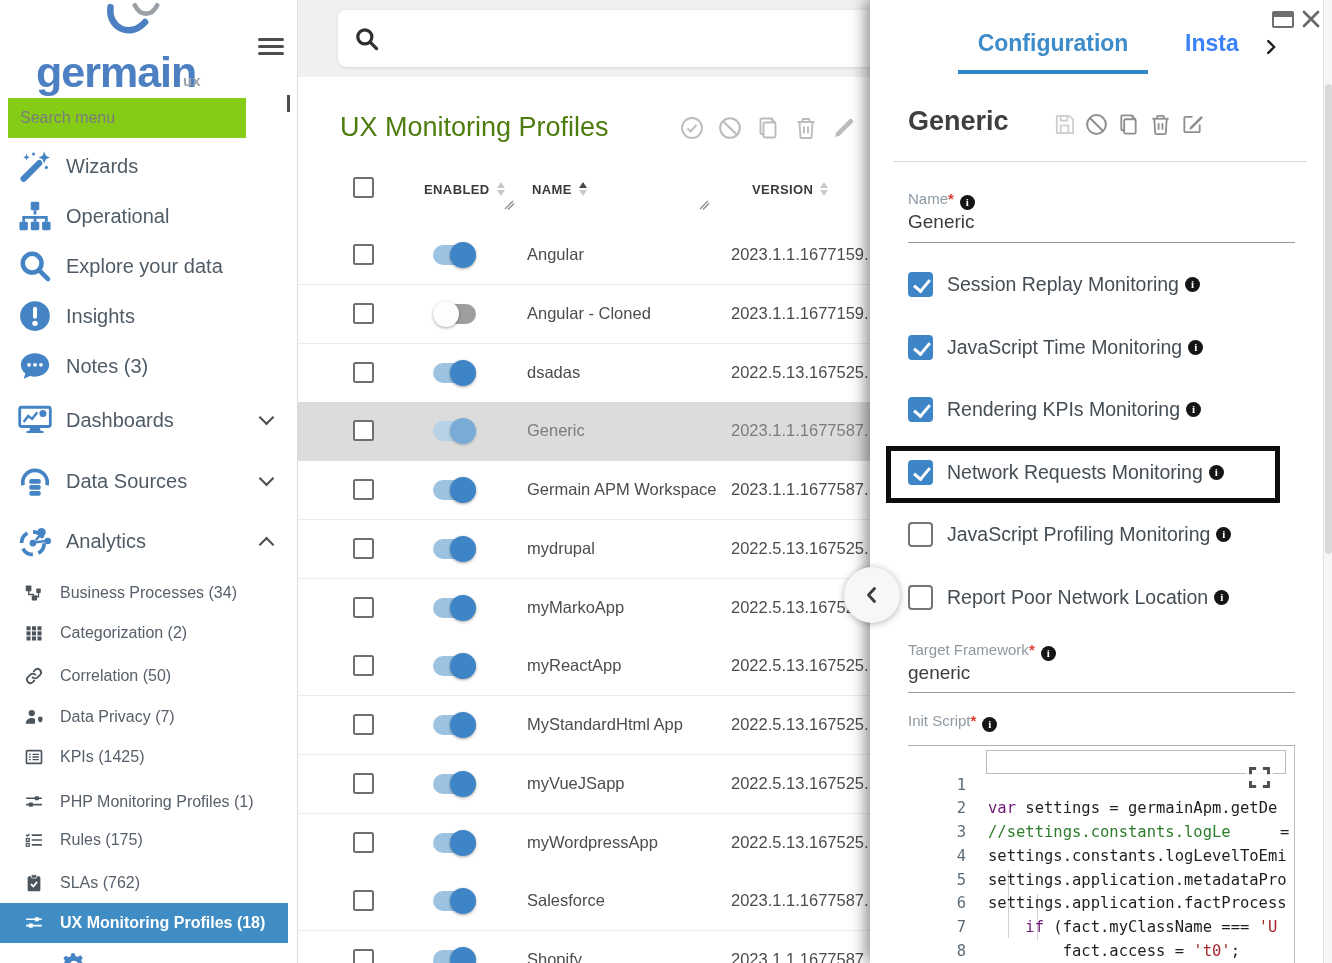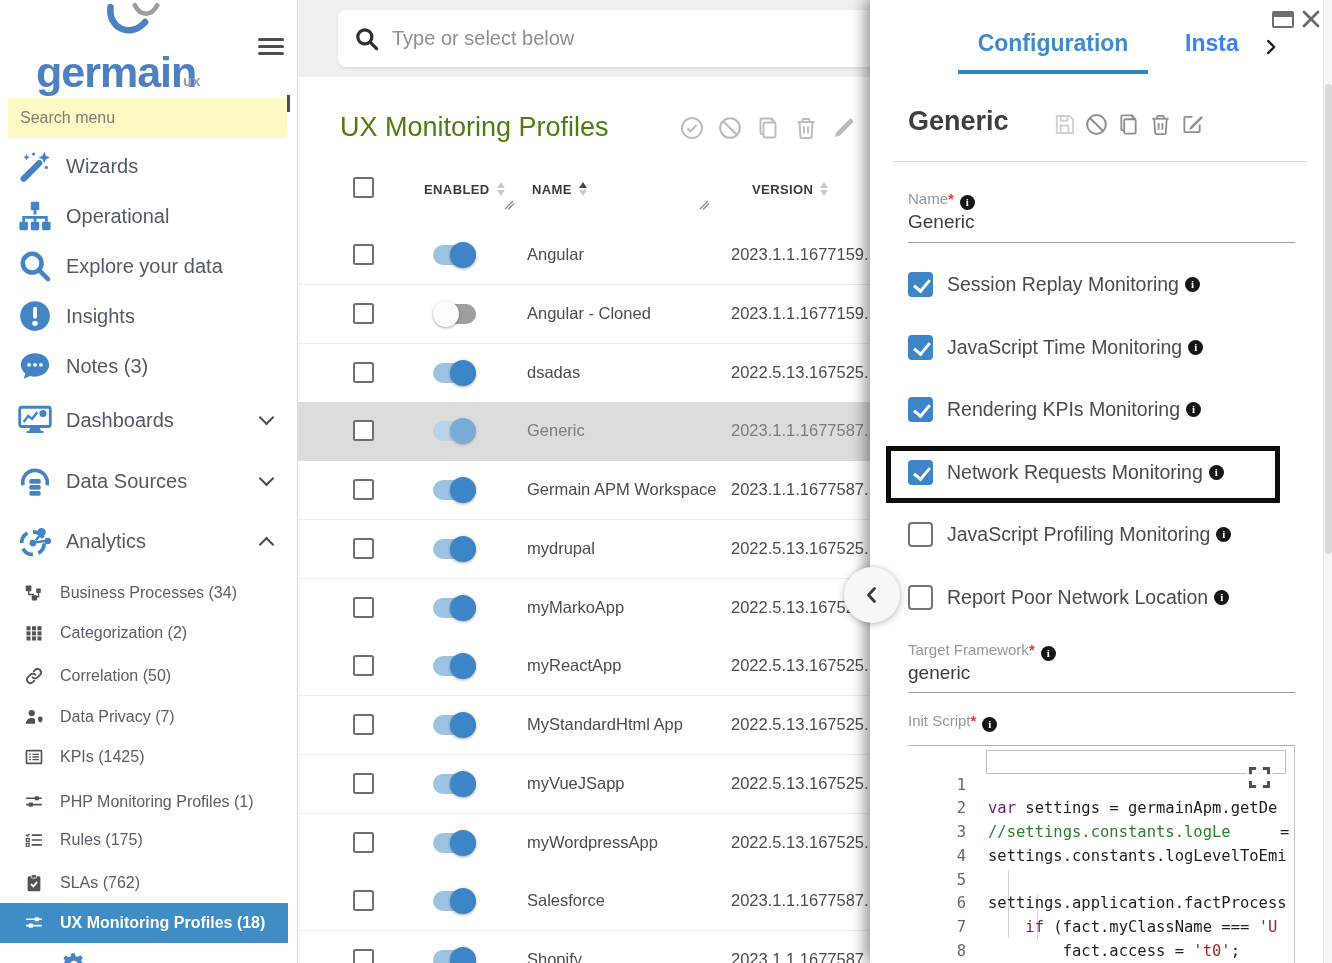--- a/index.html
+++ b/index.html
@@ -8,21 +8,21 @@
   .app { position:relative; width:1332px; height:963px; background:#fff; }
 
   
   .sidebar { position:absolute; left:0; top:0; width:288px; height:963px; background:#fff; z-index:5; }
   .logo-row { position:absolute; left:0; top:0; width:288px; height:96px; }
   .swoosh { position:absolute; left:104px; top:2px; width:56px; height:42px; }
   .brand { position:absolute; left:36px; top:48px; font-size:43px; font-weight:700; color:#4c80c2; letter-spacing:-1px; }
   .brand-sub { position:absolute; left:183px; top:72px; font-size:15px; color:#9aa2ab; font-weight:600; }
   .hamburger { position:absolute; left:258px; top:38px; width:26px; height:19px; cursor:pointer; }
   .hamburger div { height:2.6px; background:#4d4d4d; border-radius:2px; margin-bottom:4.5px; }
-  .side-search { position:absolute; left:8px; top:98px; width:279px; height:40px; background:#fef9c3;
+  .side-search { position:absolute; left:8px; top:98px; width:238px; height:40px; background:#84cc16;
     border:none; outline:none; padding:0 12px; font-size:16px; color:#444; font-family:inherit; }
   .side-search::placeholder { color:#7c7c7c; }
   .side-thumb { position:absolute; left:287px; top:95px; width:3px; height:17px; background:#4c4c4c; }
 
   .nav-item { position:absolute; left:0; width:288px; height:44px; display:flex; align-items:center; cursor:pointer; }
   .nav-item .nicon { width:34px; height:34px; margin-left:18px; color:#4484c4; flex:none; display:flex; align-items:center; }
   .nav-item .nicon svg { width:100%; height:100%; }
   .nav-item .nlabel { margin-left:14px; font-size:20px; color:#4f5b66; }
   .nav-item .chev { position:absolute; right:16px; width:11px; height:11px; border-right:2.6px solid #4a4a4a;
     border-bottom:2.6px solid #4a4a4a; }
@@ -344,21 +344,20 @@
   </aside>
   <div class="side-divider"></div>
 
   <main class="list-panel">
     <div class="top-strip"></div>
     <div class="search-bar">
       <svg class="mag" viewBox="0 0 24 24" fill="none" stroke="currentColor" stroke-width="3">
         <circle cx="10" cy="10" r="6.5"></circle>
           <path d="M15.2 15.2l5.6 5.6" stroke-linecap="round"></path>
       </svg>
-      <input class="search-input" placeholder="Type or select below" style="">
     </div>
 
     <div class="list-title">UX Monitoring Profiles</div>
     <div class="lt-icons" id="list-toolbar">
         <span class="tico"><svg viewBox="0 0 24 24" fill="none" stroke="currentColor" stroke-width="1.9">
             <circle cx="12" cy="12" r="10"></circle>
             <path d="M7.5 12.5l3 3 6-6.5"></path>
           </svg></span>
         <span class="tico"><svg viewBox="0 0 24 24" fill="none" stroke="currentColor" stroke-width="2.1">
             <circle cx="12" cy="12" r="9.8"></circle>
@@ -613,20 +612,21 @@
         <div class="eline" style="top: 27.7px;">
     <span class="num">2</span>
     <span class="codeseg"><span class="tok-cm">//settings.constants.logLe</span><span class="tok-p" style="margin-left: 40px;"> =</span></span>
   </div>
         <div class="eline" style="top: 51.4px;">
     <span class="num">3</span>
     <span class="codeseg"><span class="tok-p">settings.constants.logLevelToEmi</span></span>
   </div>
         <div class="eline" style="top: 75.1px;">
     <span class="num">4</span>
+    <span class="codeseg"><span class="tok-p">settings.application.metadataPro</span></span>
   </div>
         <div class="eline" style="top: 98.8px;">
     <span class="num">5</span>
     <span class="codeseg"><span class="tok-p">settings.application.factProcess</span></span>
   </div>
         <div class="eline" style="top: 122.5px;">
     <span class="num">6</span>
     <span class="codeseg"><span class="tok-p">    </span><span class="tok-kw">if</span><span class="tok-p"> (fact.myClassName === </span><span class="tok-str">'U</span></span>
   </div>
         <div class="eline" style="top: 146.2px;">

